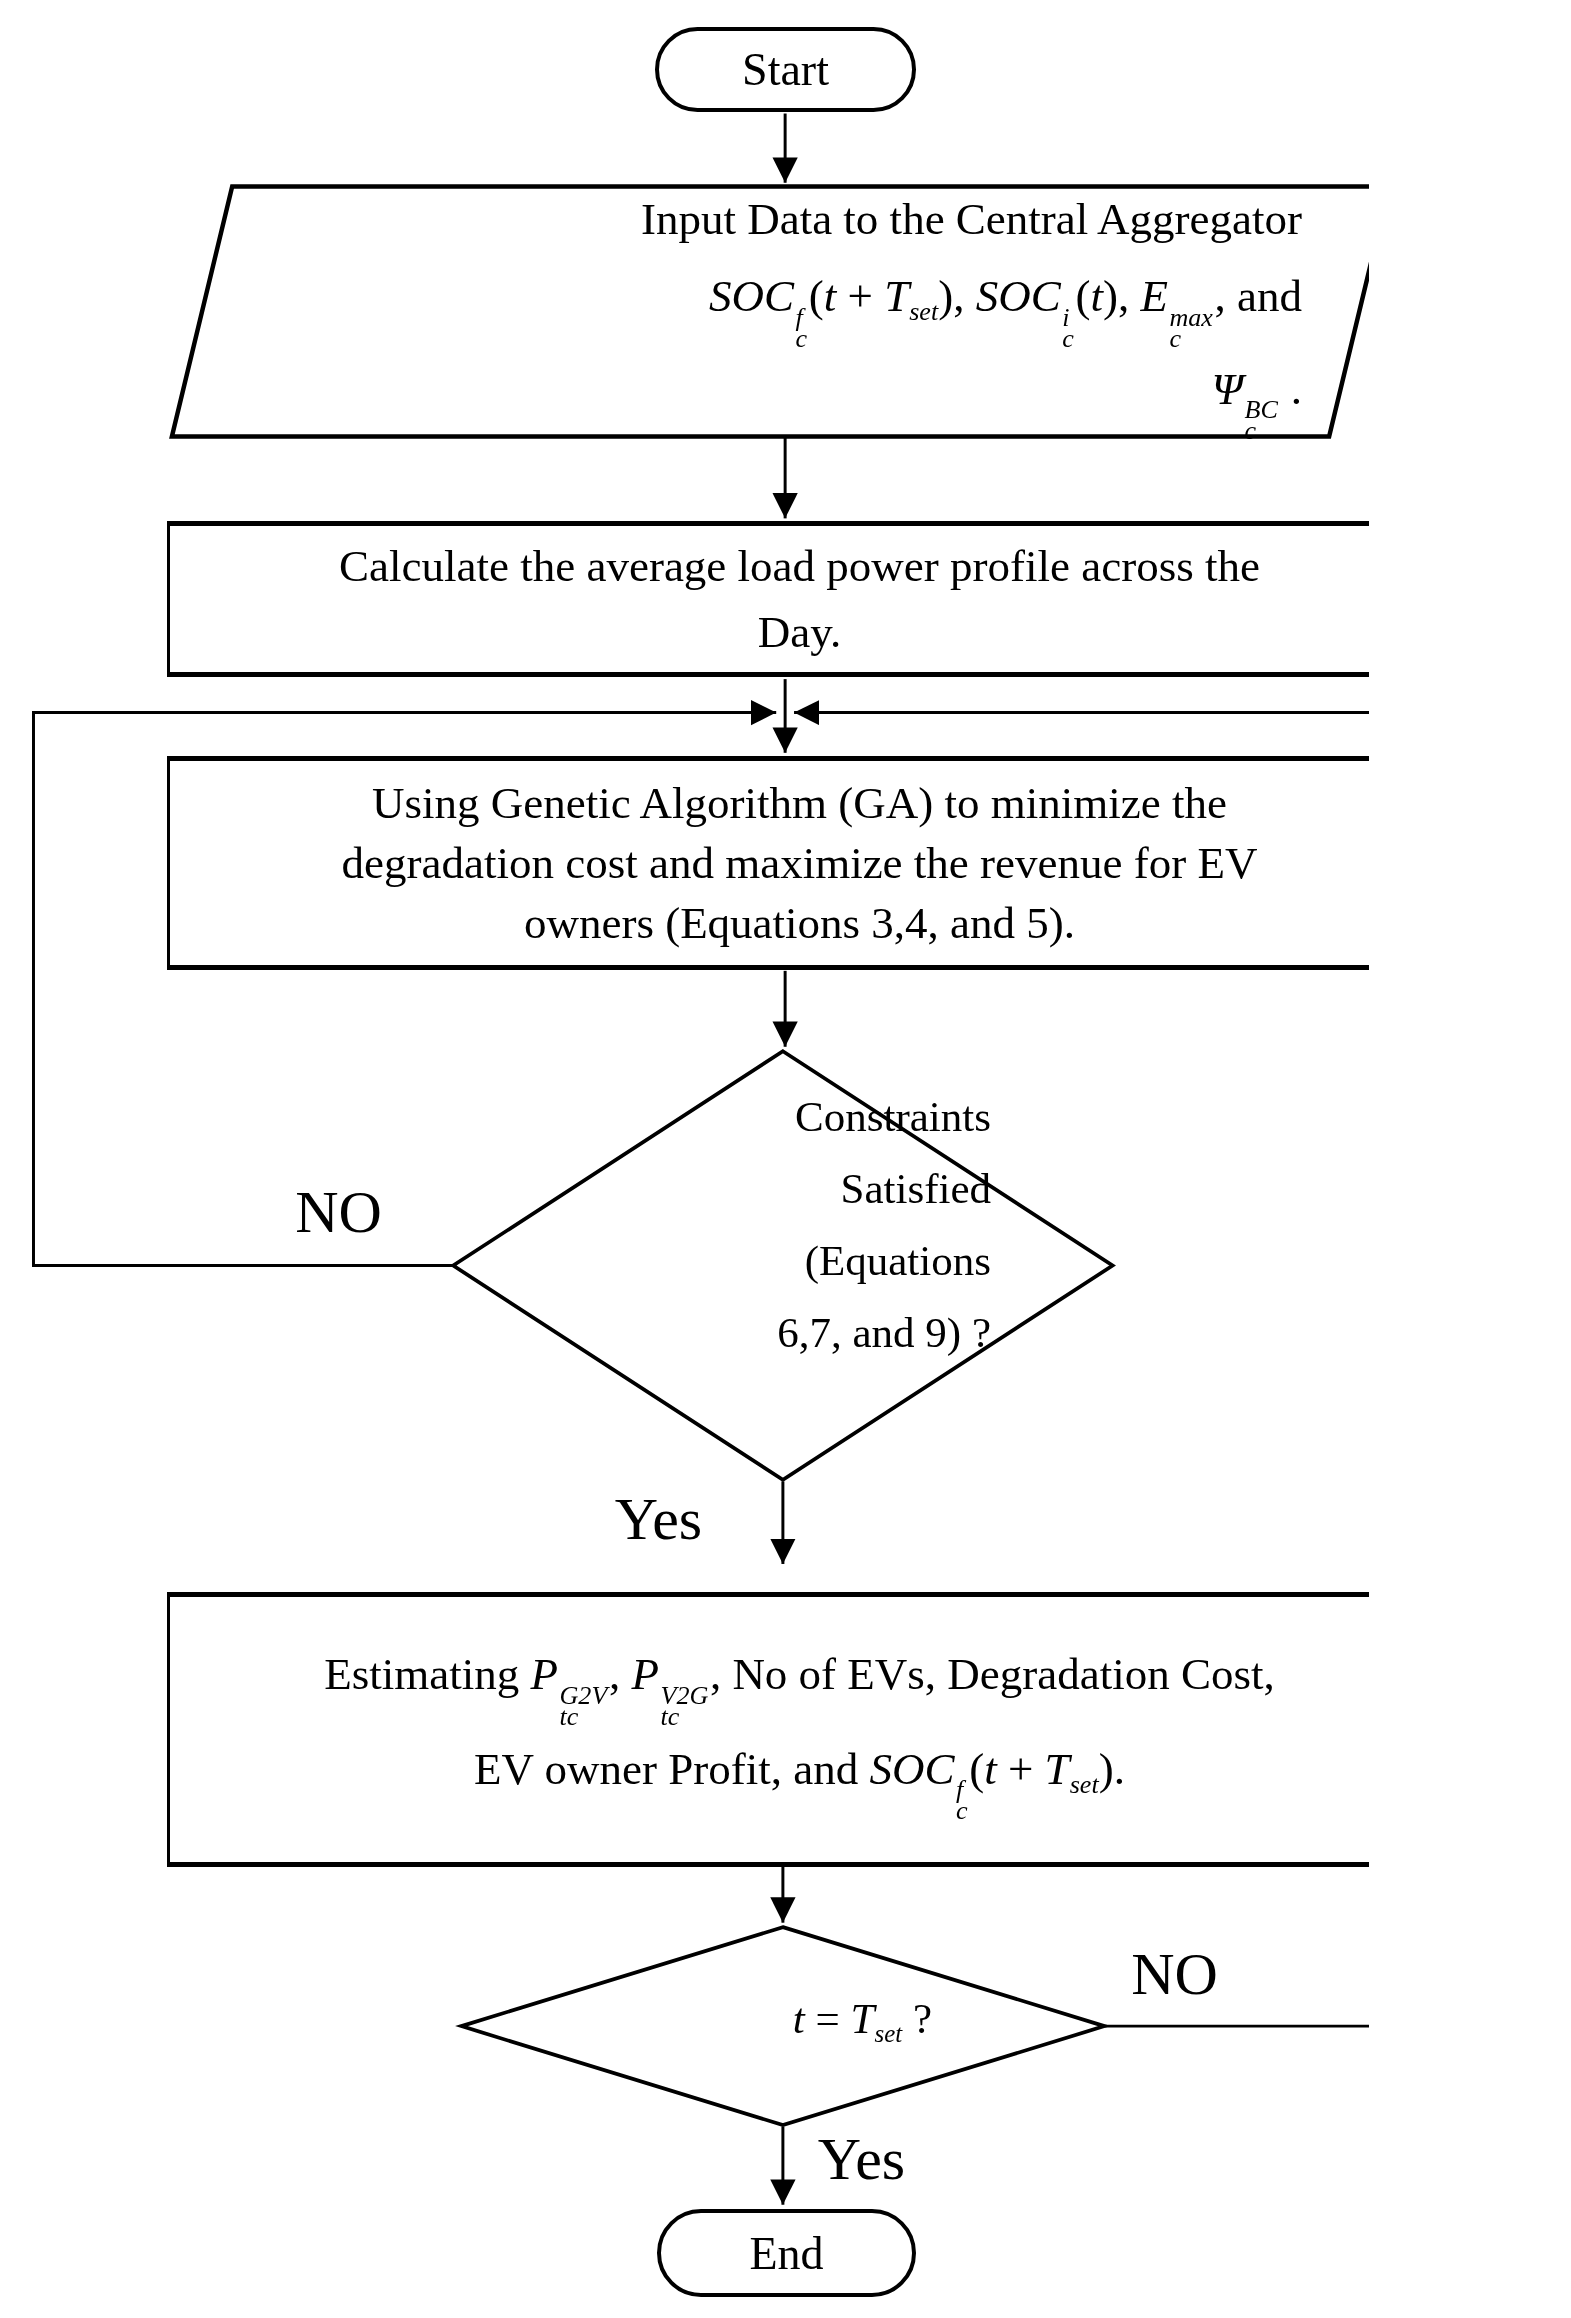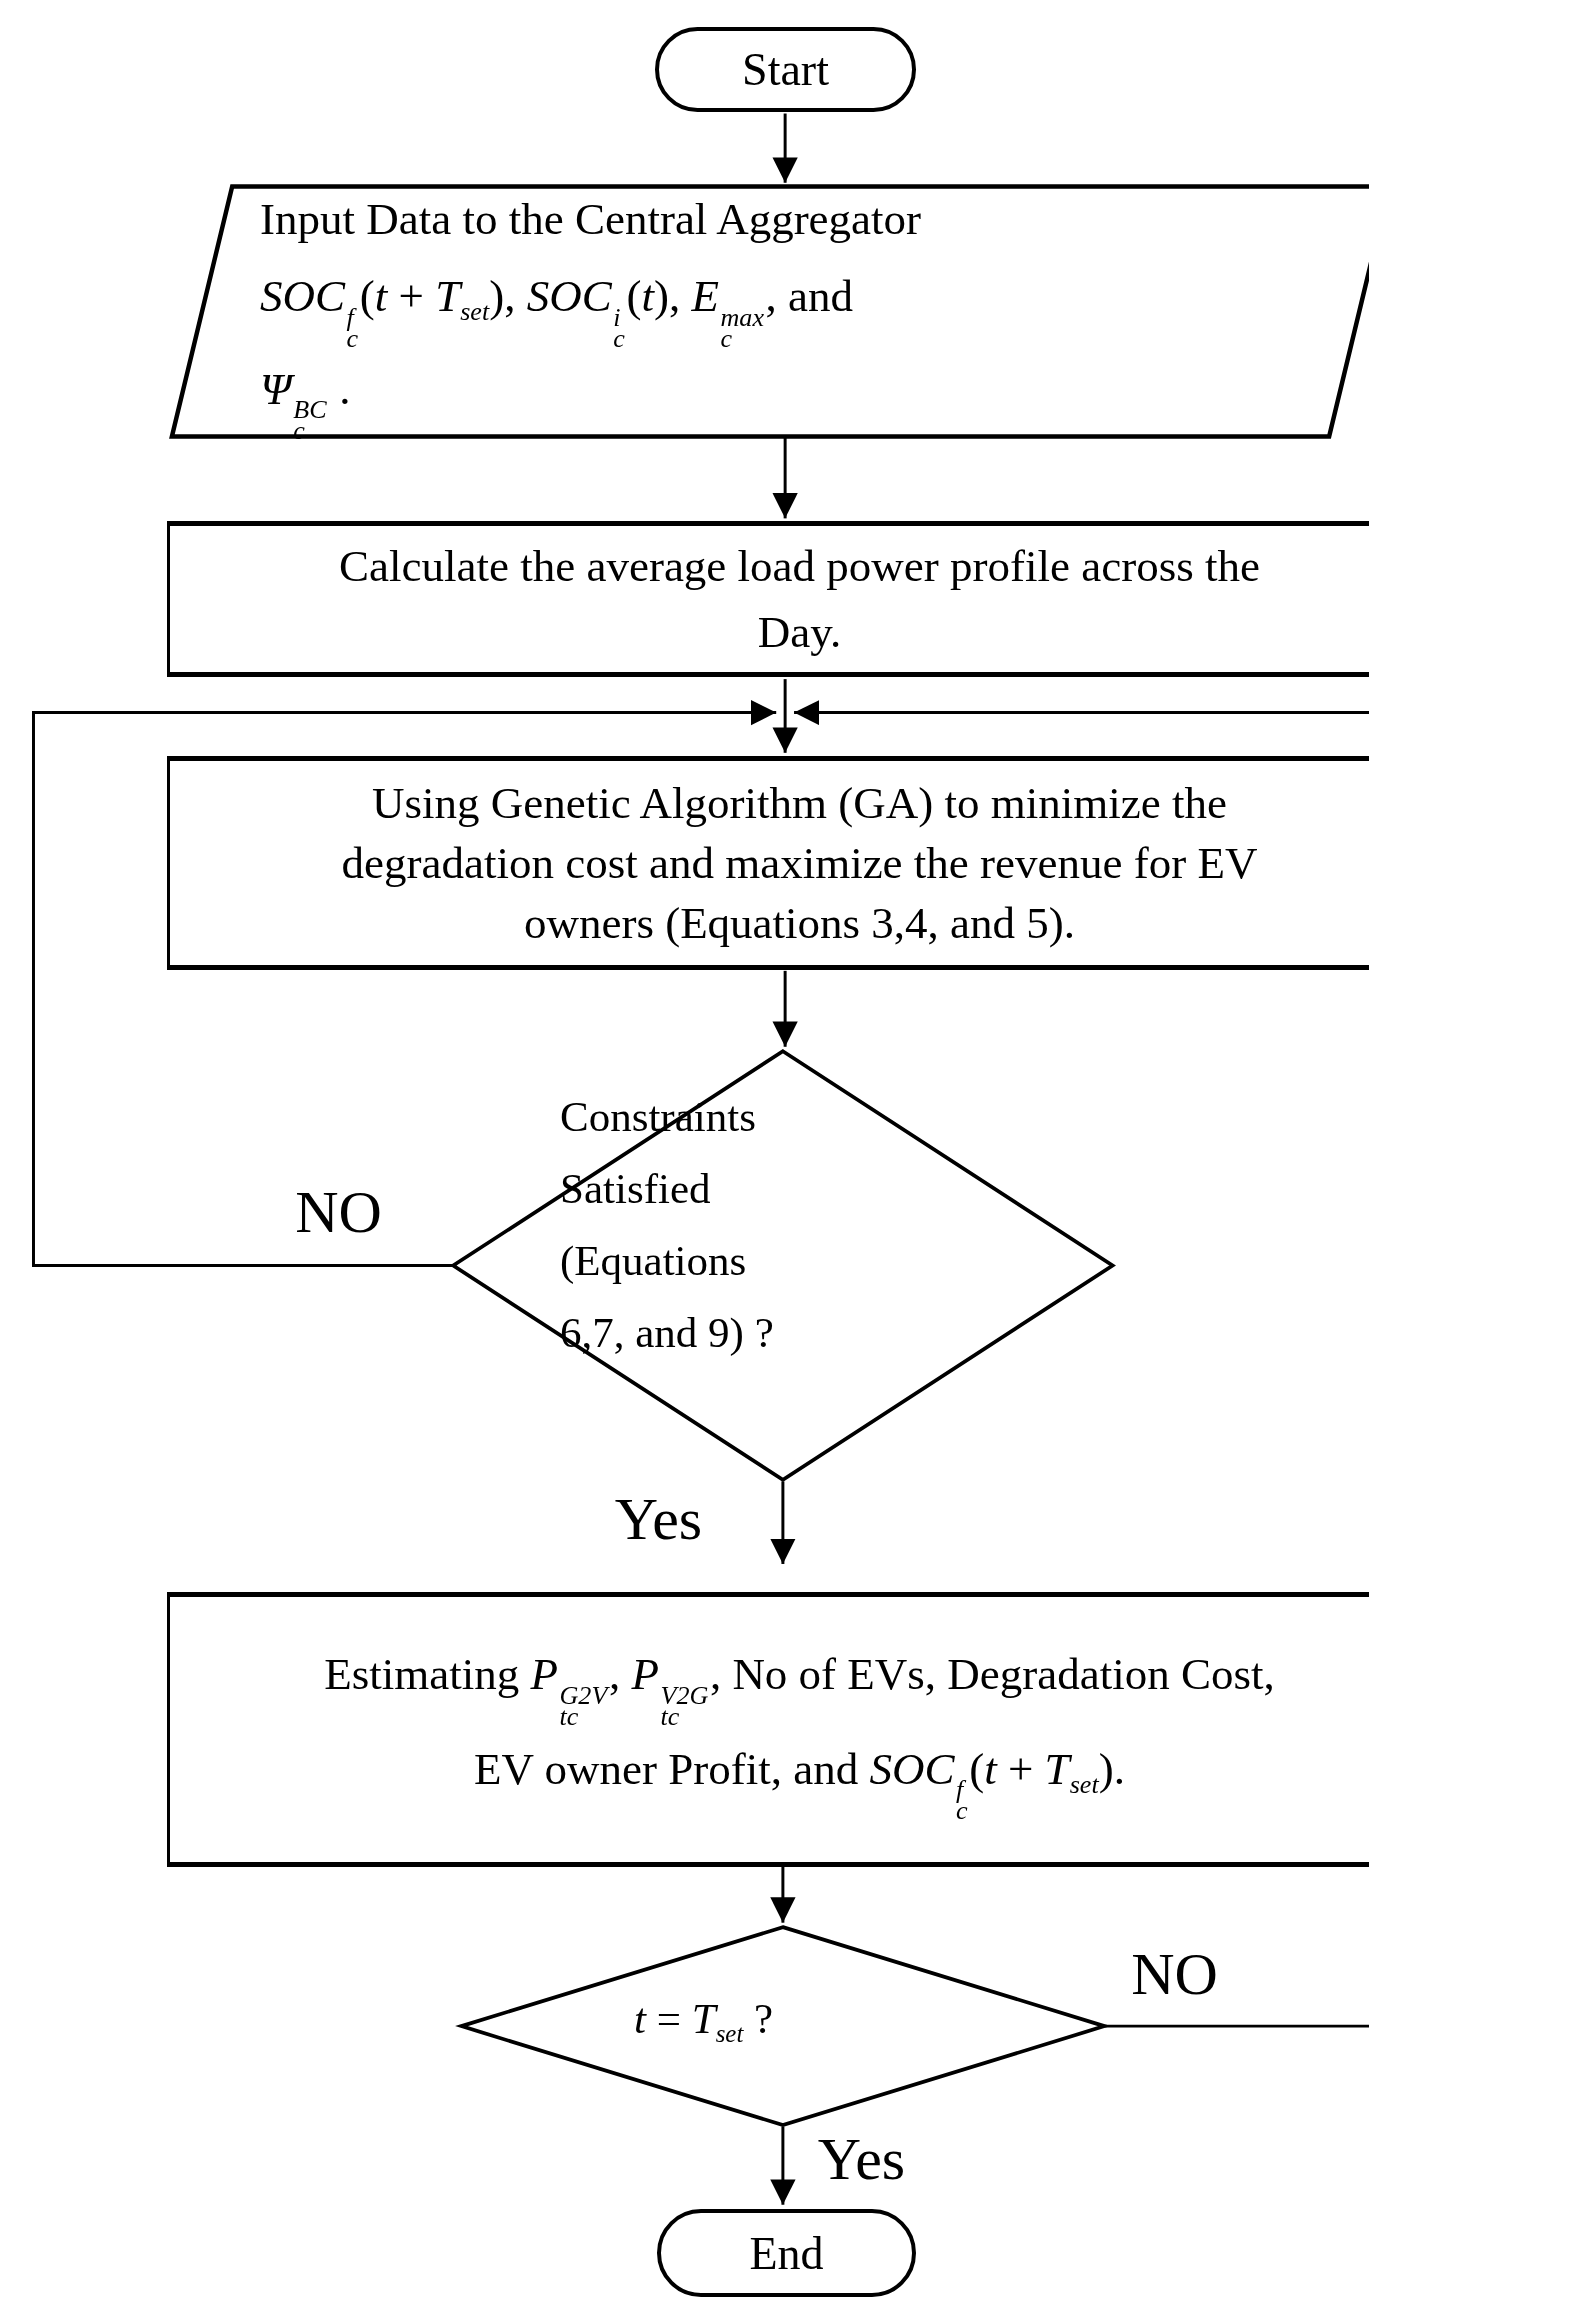--- a/index.html
+++ b/index.html
@@ -4,21 +4,21 @@
 <style>
   html,body{margin:0;padding:0;background:#ffffff;}
   .canvas{position:relative;width:1369px;height:2319px;background:#ffffff;color:#000;
           font-family:"Liberation Serif","DejaVu Serif",serif;overflow:hidden;}
   svg.layer{position:absolute;left:0;top:0;width:1571px;height:2319px;}
   .node{position:absolute;box-sizing:border-box;display:flex;flex-direction:column;
         justify-content:center;align-items:center;text-align:center;}
   .stadium{border:4.5px solid #000;border-radius:45px;background:#fff;font-size:46px;}
   .rect{border:3px solid #000;border-top-width:5.2px;border-bottom-width:5.2px;background:#fff;}
   .txt{position:absolute;box-sizing:border-box;display:flex;flex-direction:column;
-       justify-content:center;align-items:flex-start;text-align:center;background:transparent;}
+       justify-content:center;align-items:flex-end;text-align:center;background:transparent;}
   .lbl{position:absolute;box-sizing:border-box;font-size:60px;text-align:center;
        display:flex;align-items:center;justify-content:center;background:transparent;}
   .f60{font-size:45px;line-height:66px;}
   .ga-t{font-size:45px;line-height:60px;}
   .inp-t{font-size:45px;line-height:77px;}
   .d1-t{font-size:43px;line-height:54px;}
   .est-t{font-size:45px;line-height:83px;margin-top:25px;}
   .d2-t{font-size:43px;line-height:52px;}
   .it{font-style:italic;}
   .pl{font-style:normal;}
@@ -84,21 +84,21 @@
     <span class="row">Calculate the average load power profile across the</span>
     <span class="row">Day.</span>
   </div>
 
   <div class="node rect ga-t" style="left:167px;top:756px;width:1265px;height:214px;">
     <span class="row">Using Genetic Algorithm (GA) to minimize the</span>
     <span class="row">degradation cost and maximize the revenue for EV</span>
     <span class="row">owners (Equations 3,4, and 5).</span>
   </div>
 
-  <div class="txt d1-t" style="left:560px;top:1113px;width:447px;height:223px;gap:18px;">
+  <div class="txt d1-t" style="left:544px;top:1113px;width:447px;height:223px;gap:18px;">
     <span class="row">Constraints</span>
     <span class="row">Satisfied</span>
     <span class="row">(Equations</span>
     <span class="row">6,7, and 9) ?</span>
   </div>
 
   <div class="node rect est-t" style="left:167px;top:1567px;width:1265px;height:275px;">
     <span class="row"><span class="pl">Estimating </span><span class="it">P</span><span class="stk">
           <span>G2V</span>
           <span>tc</span>

